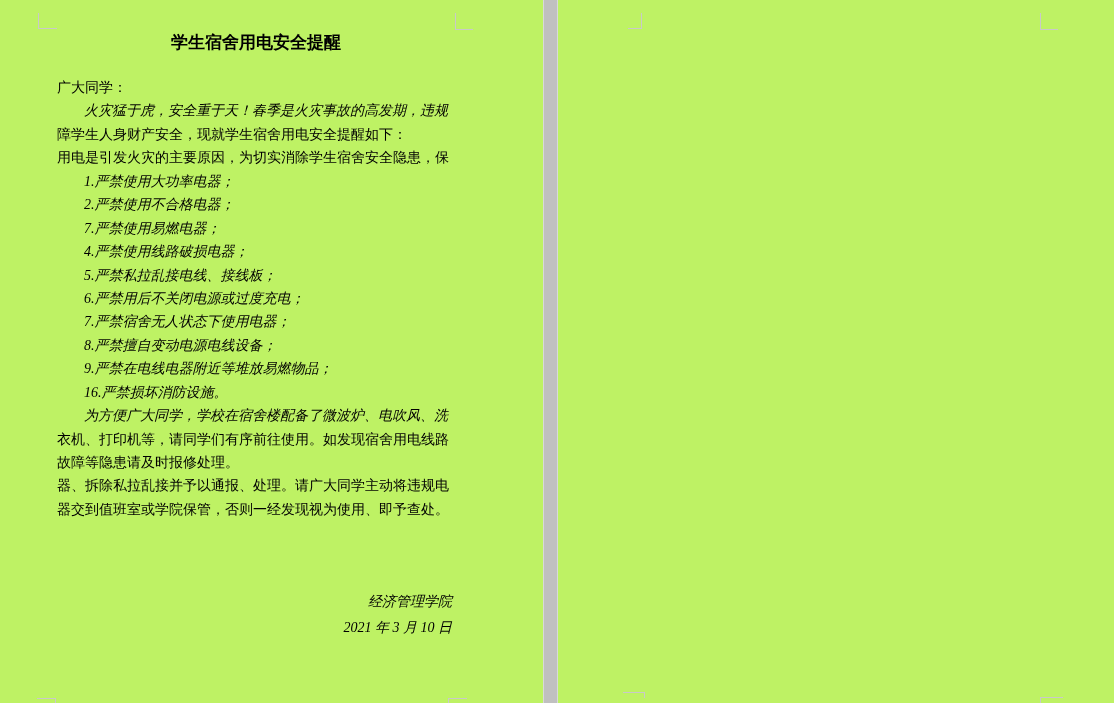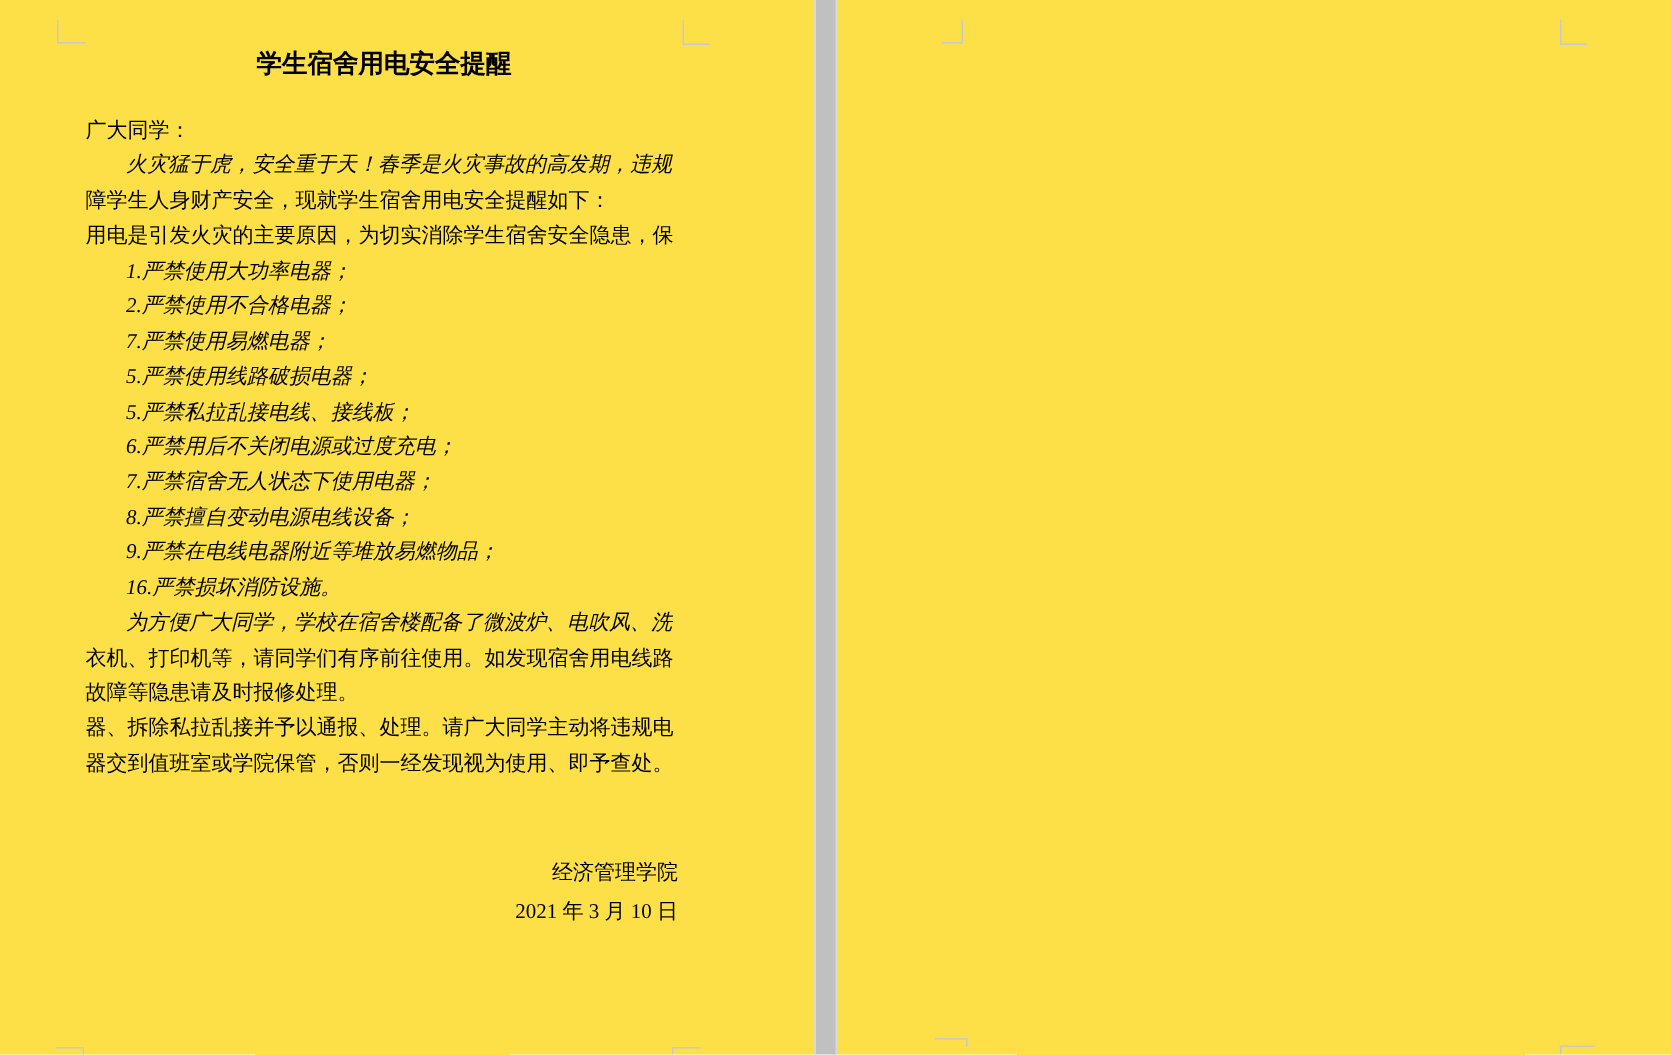--- a/index.html
+++ b/index.html
@@ -1,39 +1,39 @@
 <!DOCTYPE html>
 <html><head>
 <meta charset="utf-8">
 <style>
   html,body{margin:0;padding:0;}
   body{
     width:1114px;height:703px;position:relative;overflow:hidden;
     background:#ffffff;color:#000000;
     font-family:"Liberation Serif","DejaVu Serif",serif;
   }
-  .page{position:absolute;top:0;height:703px;background:#fde047;}
+  .page{position:absolute;top:0;height:703px;background:#bef264;}
   .page-left{left:0;width:543px;}
   .page-right{left:558px;width:556px;}
   .gutter{
     position:absolute;left:543px;top:0;width:15px;height:703px;
     background:#c0c0c0;
     border-left:1px solid #d9d9d9;border-right:1px solid #d9d9d9;
     box-sizing:border-box;
   }
   .doc-title{
     position:absolute;top:31px;left:57px;width:398px;
     text-align:center;font-weight:bold;font-size:17px;white-space:nowrap;
   }
   .textcol{position:absolute;font-size:14px;}
   .textcol .line{height:23.45px;line-height:23.45px;white-space:nowrap;}
   .pl{left:57px;top:76px;width:398px;}
   .pl .line.in{text-indent:27px;font-style:italic;}
   .line.gap{}
-  .sig-block{margin-top:14px;}
+  .sig-block{margin-top:33px;font-style:italic;}
   .sig-line{height:26px;line-height:26px;text-align:right;padding-right:3px;white-space:nowrap;}
   
   .mark{position:absolute;box-sizing:border-box;}
   .m-lp-tl{left:38px;top:13px;width:19px;height:16px;border-left:1px solid #c9c9c9;border-bottom:1px solid #c9c9c9;}
   .m-lp-tr{left:455px;top:13px;width:18px;height:17px;border-left:1px solid #c9c9c9;border-bottom:1px solid #c9c9c9;}
   .m-rp-tl{left:628px;top:13px;width:14px;height:16px;border-right:1px solid #c9c9c9;border-bottom:1px solid #c9c9c9;}
   .m-rp-tr{left:1040px;top:13px;width:18px;height:17px;border-left:1px solid #c9c9c9;border-bottom:1px solid #c9c9c9;}
   .m-lp-bl{left:37px;top:698px;width:19px;height:5px;border-top:1px solid #c9c9c9;border-right:1px solid #c9c9c9;}
   .m-lp-br{left:448px;top:698px;width:19px;height:5px;border-top:1px solid #c9c9c9;border-left:1px solid #c9c9c9;}
   .m-rp-bl{left:623px;top:692px;width:22px;height:6px;border-top:1px solid #c9c9c9;border-right:1px solid #c9c9c9;}
@@ -45,21 +45,21 @@
 <div class="page page-left">
   <div class="doc-title">学生宿舍用电安全提醒</div>
   <div class="textcol pl">
       <div class="line gap"><span>广大同学：</span></div>
       <div class="line in"><span>火灾猛于虎，安全重于天！春季是火灾事故的高发期，违规</span></div>
       <div class="line"><span>障学生人身财产安全，现就学生宿舍用电安全提醒如下：</span></div>
       <div class="line"><span>用电是引发火灾的主要原因，为切实消除学生宿舍安全隐患，保</span></div>
       <div class="line in"><span>1.严禁使用大功率电器；</span></div>
       <div class="line in"><span>2.严禁使用不合格电器；</span></div>
       <div class="line in"><span>7.严禁使用易燃电器；</span></div>
-      <div class="line in"><span>5.严禁使用线路破损电器；</span></div>
+      <div class="line in"><span>4.严禁使用线路破损电器；</span></div>
       <div class="line in"><span>5.严禁私拉乱接电线、接线板；</span></div>
       <div class="line in"><span>6.严禁用后不关闭电源或过度充电；</span></div>
       <div class="line in"><span>7.严禁宿舍无人状态下使用电器；</span></div>
       <div class="line in"><span>8.严禁擅自变动电源电线设备；</span></div>
       <div class="line in"><span>9.严禁在电线电器附近等堆放易燃物品；</span></div>
       <div class="line in"><span>16.严禁损坏消防设施。</span></div>
       <div class="line in"><span>为方便广大同学，学校在宿舍楼配备了微波炉、电吹风、洗</span></div>
       <div class="line"><span>衣机、打印机等，请同学们有序前往使用。如发现宿舍用电线路</span></div>
       <div class="line"><span>故障等隐患请及时报修处理。</span></div>
       <div class="line"><span>器、拆除私拉乱接并予以通报、处理。请广大同学主动将违规电</span></div>

